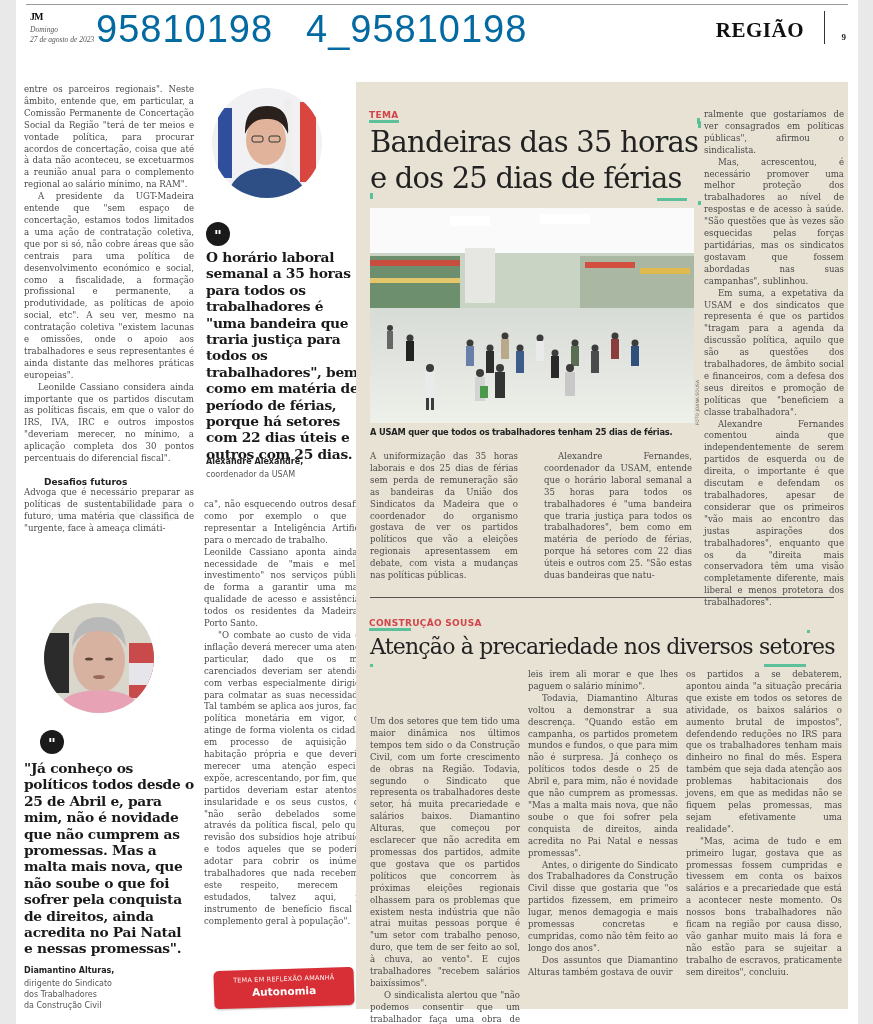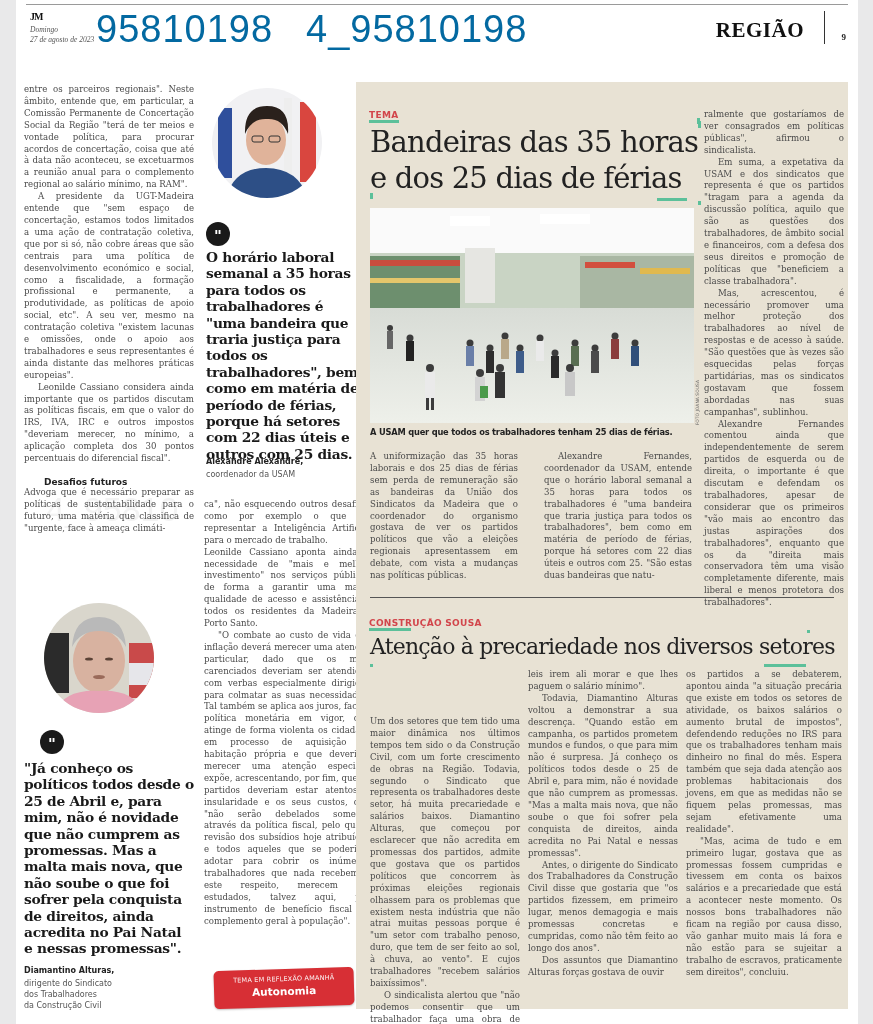--- a/index.html
+++ b/index.html
@@ -196,41 +196,41 @@
   <div class="col" style="left:354px; top:451px; width:148px;">
     <p class="noindent">A uniformização das 35 horas laborais e dos 25 dias de férias sem perda de remuneração são as bandeiras da União dos Sindicatos da Madeira que o coordenador do organismo gostava de ver os partidos políticos que vão a eleições regionais apresentassem em debate, com vista a mudanças nas políticas públicas.</p>
   </div>
   <div class="col" style="left:528px; top:451px; width:148px;">
     <p>Alexandre Fernandes, coordenador da USAM, entende que o horário laboral semanal a 35 horas para todos os trabalhadores é "uma bandeira que traria justiça para todos os trabalhadores", bem como em matéria de período de férias, porque há setores com 22 dias úteis e outros com 25. "São estas duas bandeiras que natu-</p>
   </div>
   <div class="green-dot" style="left:682px; top:121px; width:3px; height:7px;"></div>
   <div class="green-dot" style="left:682px; top:201px; width:3px; height:4px;"></div>
   <div class="col" style="left:688px; top:109px; width:140px;">
     <p class="noindent">ralmente que gostaríamos de ver consagrados em políticas públicas", afirmou o sindicalista.</p>
+    <p>Mas, acrescentou, é necessário promover uma melhor proteção dos trabalhadores ao nível de respostas e de acesso à saúde. "São questões que às vezes são esquecidas pelas forças partidárias, mas os sindicatos gostavam que fossem abordadas nas suas campanhas", sublinhou.</p>
     <p>Em suma, a expetativa da USAM e dos sindicatos que representa é que os partidos "tragam para a agenda da discussão política, aquilo que são as questões dos trabalhadores, de âmbito social e financeiros, com a defesa dos seus direitos e promoção de políticas que "beneficiem a classe trabalhadora".</p>
-    <p>Mas, acrescentou, é necessário promover uma melhor proteção dos trabalhadores ao nível de respostas e de acesso à saúde. "São questões que às vezes são esquecidas pelas forças partidárias, mas os sindicatos gostavam que fossem abordadas nas suas campanhas", sublinhou.</p>
     <p>Alexandre Fernandes comentou ainda que independentemente de serem partidos de esquerda ou de direita, o importante é que discutam e defendam os trabalhadores, apesar de considerar que os primeiros "vão mais ao encontro das justas aspirações dos trabalhadores", enquanto que os da "direita mais conservadora têm uma visão completamente diferente, mais liberal e menos protetora dos trabalhadores".</p>
   </div>
 
   <div class="divider" style="left:354px; right:24px; top:597px;"></div>
 
   <div class="kicker" style="left:353px; top:618px;">CONSTRUÇÃO SOUSA</div>
   <div class="kicker-bar" style="left:353px; top:628px; width:42px;"></div>
   <div class="green-dot" style="left:791px; top:630px; width:3px; height:3px;"></div>
   <div class="headline2" style="left:354px; top:634px;">Atenção à precariedade nos diversos setores</div>
   <div class="green-dot" style="left:354px; top:664px; width:3px; height:3px;"></div>
   <div class="kicker-bar" style="left:748px; top:664px; width:42px;"></div>
 
   <div class="col" style="left:354px; top:684px; width:150px;margin-top:32px;">
     <p class="noindent">Um dos setores que tem tido uma maior dinâmica nos últimos tempos tem sido o da Construção Civil, com um forte crescimento de obras na Região. Todavia, segundo o Sindicato que representa os trabalhadores deste setor, há muita precariedade e salários baixos. Diamantino Alturas, que começou por esclarecer que não acredita em promessas dos partidos, admite que gostava que os partidos políticos que concorrem às próximas eleições regionais olhassem para os problemas que existem nesta indústria que não atrai muitas pessoas porque é "um setor com trabalho penoso, duro, que tem de ser feito ao sol, à chuva, ao vento". E cujos trabalhadores "recebem salários baixíssimos".</p>
     <p>O sindicalista alertou que "não podemos consentir que um trabalhador faça uma obra de baixo a cima, para aqueles que fazem as</p>
   </div>
   <div class="col" style="left:512px; top:669px; width:150px;">
     <p class="noindent">leis irem ali morar e que lhes paguem o salário mínimo".</p>
     <p>Todavia, Diamantino Alturas voltou a demonstrar a sua descrença. "Quando estão em campanha, os partidos prometem mundos e fundos, o que para mim não é surpresa. Já conheço os políticos todos desde o 25 de Abril e, para mim, não é novidade que não cumprem as promessas. "Mas a malta mais nova, que não soube o que foi sofrer pela conquista de direitos, ainda acredita no Pai Natal e nessas promessas".</p>
     <p>Antes, o dirigente do Sindicato dos Trabalhadores da Construção Civil disse que gostaria que "os partidos fizessem, em primeiro lugar, menos demagogia e mais promessas concretas e cumpridas, como não têm feito ao longo dos anos".</p>
-    <p>Dos assuntos que Diamantino Alturas forças gostava de ouvir</p>
+    <p>Dos assuntos que Diamantino Alturas também gostava de ouvir</p>
   </div>
   <div class="col" style="left:670px; top:669px; width:156px;">
     <p class="noindent">os partidos a se debaterem, apontou ainda "a situação precária que existe em todos os setores de atividade, os baixos salários o aumento brutal de impostos", defendendo reduções no IRS para que os trabalhadores tenham mais dinheiro no final do mês. Espera também que seja dada atenção aos problemas habitacionais dos jovens, em que as medidas não se fiquem pelas promessas, mas sejam efetivamente uma realidade".</p>
     <p>"Mas, acima de tudo e em primeiro lugar, gostava que as promessas fossem cumpridas e tivessem em conta os baixos salários e a precariedade que está a acontecer neste momento. Os nossos bons trabalhadores não ficam na região por causa disso, vão ganhar muito mais lá fora e não estão para se sujeitar a trabalho de escravos, praticamente sem direitos", concluiu.</p>
   </div>
 </div>
 
 </body></html>

